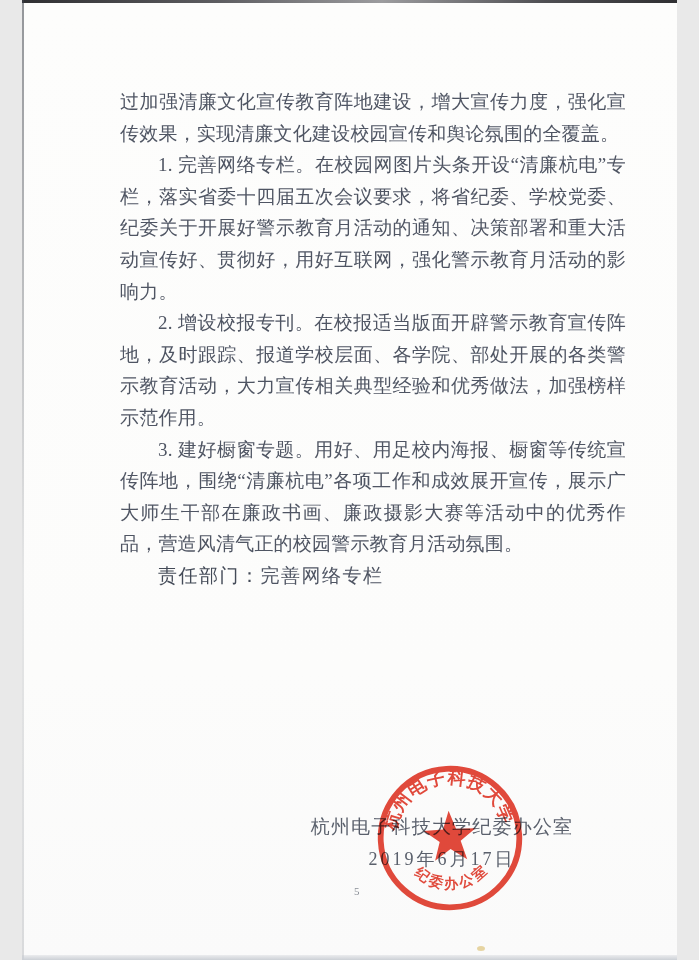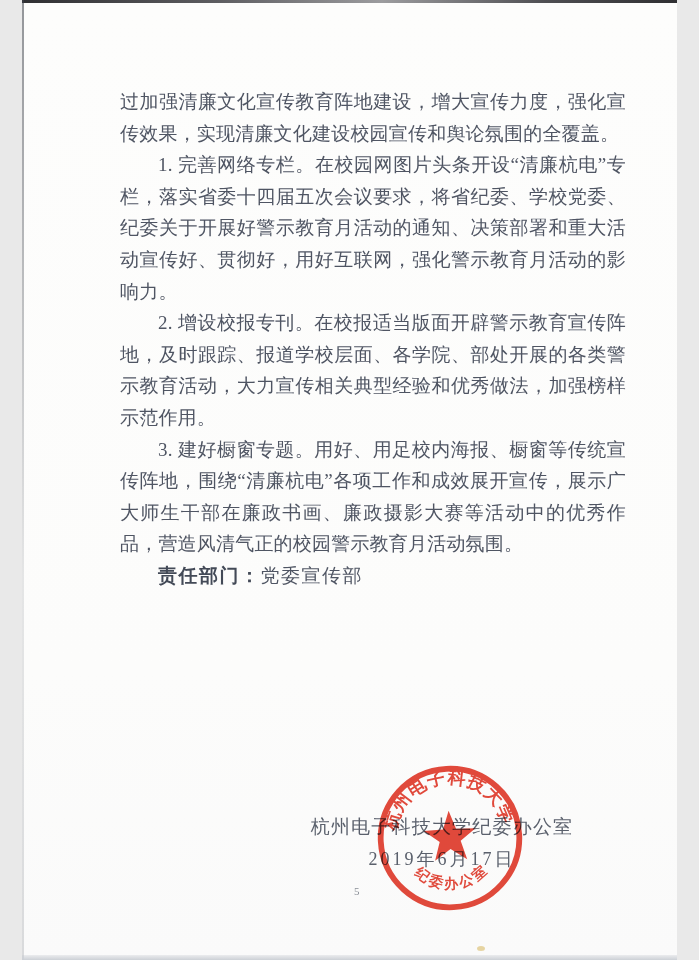--- a/index.html
+++ b/index.html
@@ -28,21 +28,21 @@
   .content {
     position:absolute; left:98px; top:86px; width:506px;
     font-size:19px; line-height:31.6px;
     color:#4f5563;
     text-align:justify; text-justify:inter-ideograph;
     letter-spacing:.2px;
   }
   .content p { margin:0; text-indent:2em; }
   .content p.no-indent { text-indent:0; }
   .resp { letter-spacing:1.5px; }
-  .resp .bold { font-weight:700; color:#434a57; }
+  .resp .bold { font-weight:400; color:#434a57; }
   .signature {
     position:absolute; left:250px; top:814px; width:340px;
     text-align:center; color:#5a606c;
   }
   .sig-org { font-size:19px; letter-spacing:1.2px; }
   .sig-date { margin-top:7px; font-size:18px; letter-spacing:3px; }
   .page-number {
     position:absolute; left:332px; top:885px;
     font-size:11px; color:#8a8f97; letter-spacing:1px;
   }
@@ -68,21 +68,21 @@
 
   <div class="edge-top"></div>
   <div class="edge-left"></div>
   <div class="edge-bottom"></div>
 
   <div class="content">
     <p class="no-indent">过加强清廉文化宣传教育阵地建设，增大宣传力度，强化宣传效果，实现清廉文化建设校园宣传和舆论氛围的全覆盖。</p>
     <p>1. 完善网络专栏。在校园网图片头条开设“清廉杭电”专栏，落实省委十四届五次会议要求，将省纪委、学校党委、纪委关于开展好警示教育月活动的通知、决策部署和重大活动宣传好、贯彻好，用好互联网，强化警示教育月活动的影响力。</p>
     <p>2. 增设校报专刊。在校报适当版面开辟警示教育宣传阵地，及时跟踪、报道学校层面、各学院、部处开展的各类警示教育活动，大力宣传相关典型经验和优秀做法，加强榜样示范作用。</p>
     <p>3. 建好橱窗专题。用好、用足校内海报、橱窗等传统宣传阵地，围绕“清廉杭电”各项工作和成效展开宣传，展示广大师生干部在廉政书画、廉政摄影大赛等活动中的优秀作品，营造风清气正的校园警示教育月活动氛围。</p>
-    <p class="resp"><span class="bold">责任部门：</span><span>党委宣传部</span></p>
+    <p class="resp"><span class="bold">责任部门：</span><span>完善网络专栏</span></p>
   </div>
 
   <div class="signature">
     <div class="sig-org">杭州电子科技大学纪委办公室</div>
     <div class="sig-date">2019年6月17日</div>
   </div>
 
   <svg class="seal" viewBox="0 0 160 160">
     <circle cx="80" cy="80" r="66" fill="none" stroke="#e23a2b" stroke-width="5.5"></circle>
     <defs>

